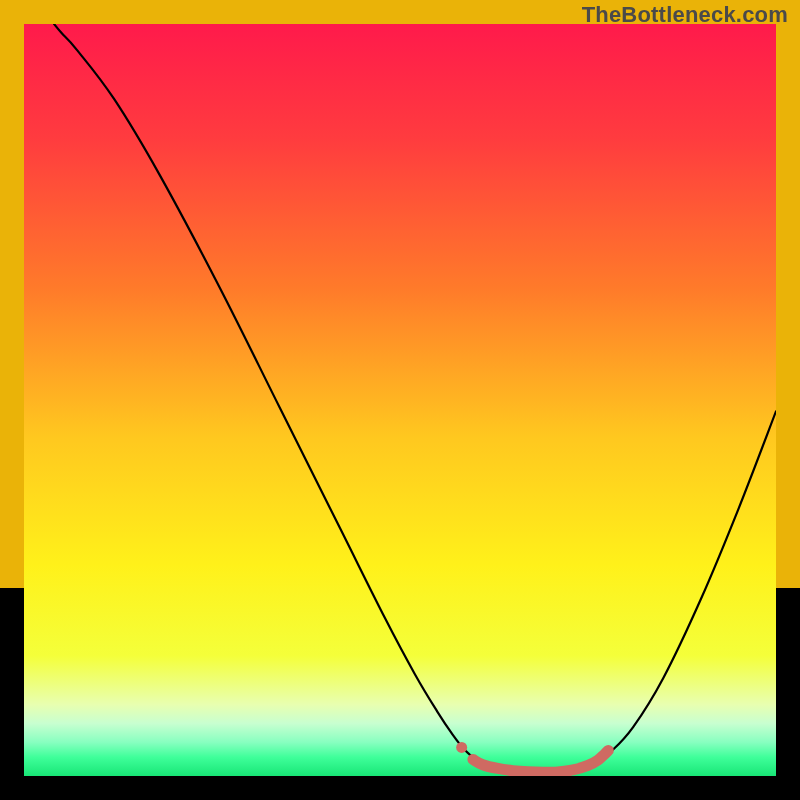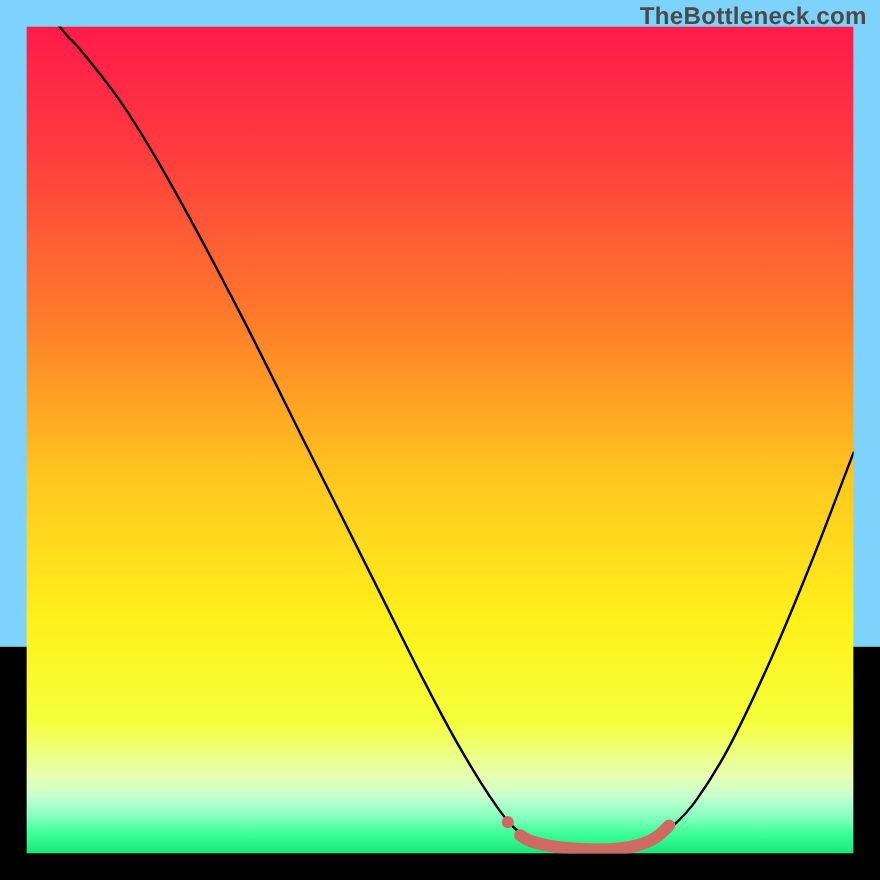--- a/index.html
+++ b/index.html
@@ -1,17 +1,17 @@
 <!DOCTYPE html>
 <html><head>
 <meta charset="utf-8">
 <style>
   * { margin: 0; padding: 0; box-sizing: border-box; }
   html, body { width: 800px; height: 800px; overflow: hidden; background: #000; }
-  .frame { position: relative; width: 800px; height: 588px; background: #7dd3fc; }
+  .frame { position: relative; width: 800px; height: 588px; background: #eab308; }
   .watermark {
     position: absolute;
     top: 2px;
     right: 12px;
     font-family: Arial, Helvetica, sans-serif;
     font-size: 22px;
     font-weight: bold;
     color: #4a4a4a;
     letter-spacing: 0.2px;
     z-index: 10;

